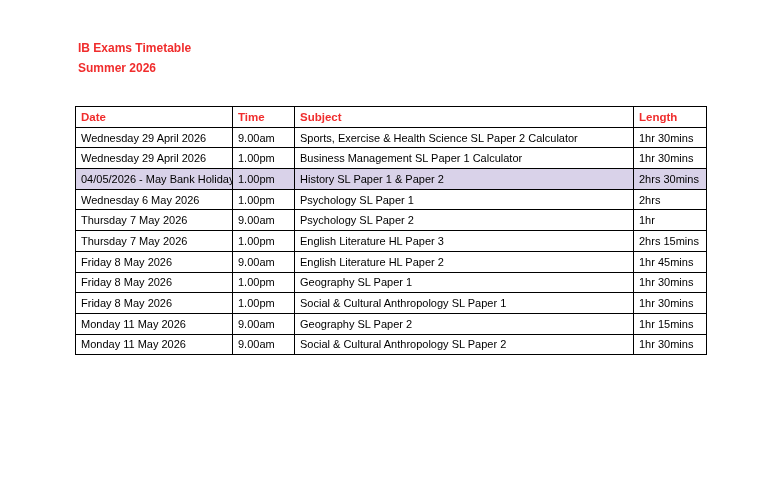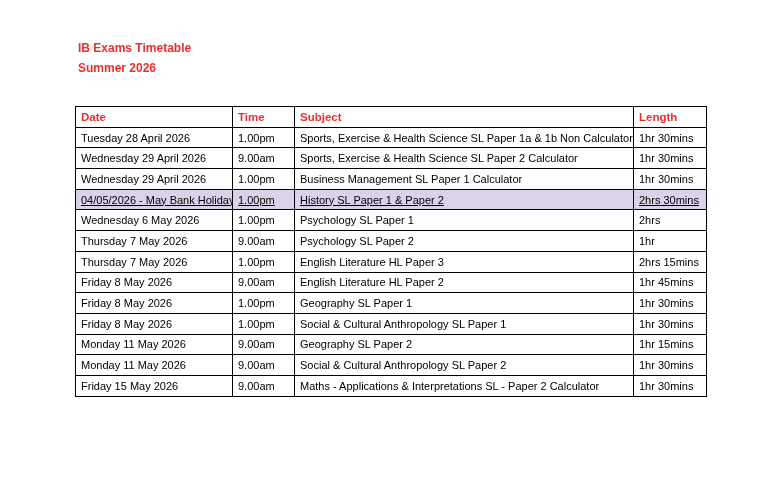--- a/index.html
+++ b/index.html
@@ -50,21 +50,20 @@
     color: var(--accent, #f02d2d);
     font-weight: bold;
     font-size: 11.5px;
   }
   col.c-date   { width: 157px; }
   col.c-time   { width: 62px;  }
   col.c-subject{ width: 339px; }
   col.c-length { width: 73px;  }
   tr.highlighted td {
     background: var(--highlight, #d9d2e9);
-    text-decoration: underline;
   }
 </style>
 </head>
 <body>
 
 <div class="page">
 
   <div class="doc-title">
     <div>IB Exams Timetable</div>
     <div>Summer 2026</div>
@@ -79,26 +78,20 @@
     </colgroup>
     <thead>
       <tr>
         <th>Date</th>
         <th>Time</th>
         <th>Subject</th>
         <th>Length</th>
       </tr>
     </thead>
     <tbody id="table-body">
-    <tr>
-      <td>Tuesday 28 April 2026</td>
-      <td>1.00pm</td>
-      <td>Sports, Exercise &amp; Health Science SL Paper 1a &amp; 1b  Non Calculator</td>
-      <td>1hr 30mins</td>
-    </tr>
 
     <tr>
       <td>Wednesday 29 April 2026</td>
       <td>9.00am</td>
       <td>Sports, Exercise &amp; Health Science SL Paper 2 Calculator</td>
       <td>1hr 30mins</td>
     </tr>
 
     <tr>
       <td>Wednesday 29 April 2026</td>
@@ -165,23 +158,17 @@
     </tr>
 
     <tr>
       <td>Monday 11 May 2026</td>
       <td>9.00am</td>
       <td>Social &amp; Cultural Anthropology SL Paper 2</td>
       <td>1hr 30mins</td>
     </tr>
 
 
-    <tr>
-      <td>Friday 15 May 2026</td>
-      <td>9.00am</td>
-      <td>Maths - Applications &amp; Interpretations SL - Paper 2 Calculator</td>
-      <td>1hr 30mins</td>
-    </tr>
 
   </tbody>
   </table>
 
 </div>
 
 </body></html>

